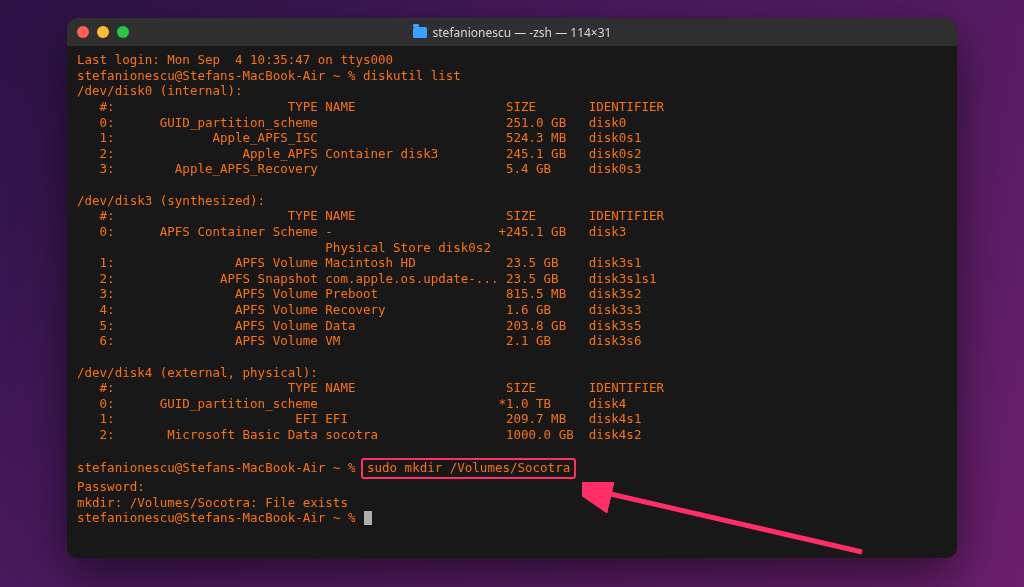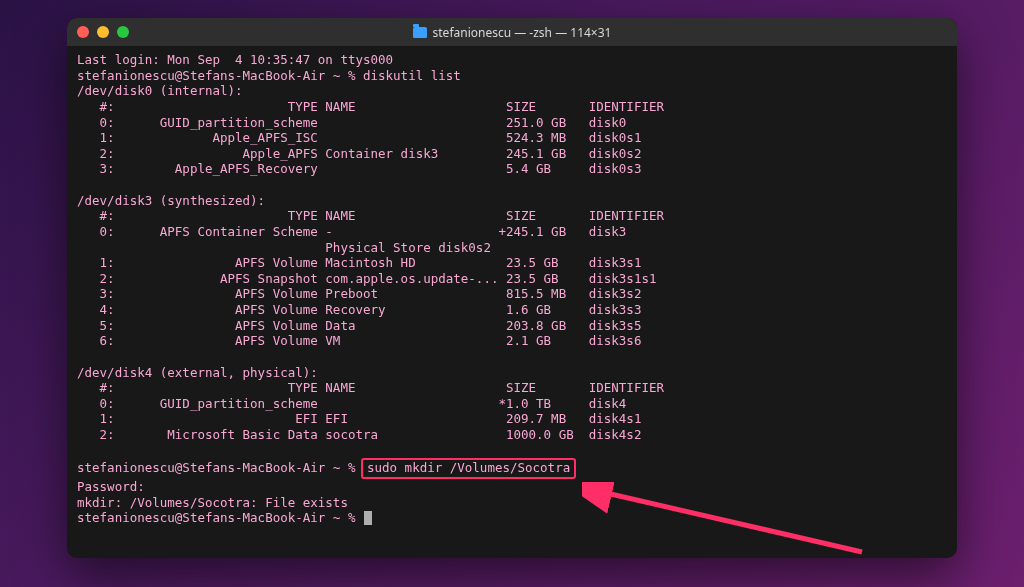--- a/index.html
+++ b/index.html
@@ -45,21 +45,21 @@
       background: #3aa0ff;
       border-radius: 2px 2px 1px 1px;
       position: relative;
     }
     .folder-icon::before {
       content: ""; position: absolute; top: -3px; left: 0;
       width: 6px; height: 3px; background: #3aa0ff; border-radius: 1px 1px 0 0;
     }
     .content {
       flex: 1; padding: 6px 10px;
-      color: #f9a8d4;
+      color: #f97316;
       font-size: 12.5px; line-height: 1.25;
       white-space: pre;
       overflow: hidden;
     }
     .prompt-line { display: inline; }
     .highlight-box {
       display: inline-block;
       border: 2px solid #ff2e66;
       border-radius: 3px;
       padding: 0 4px 1px 4px;

